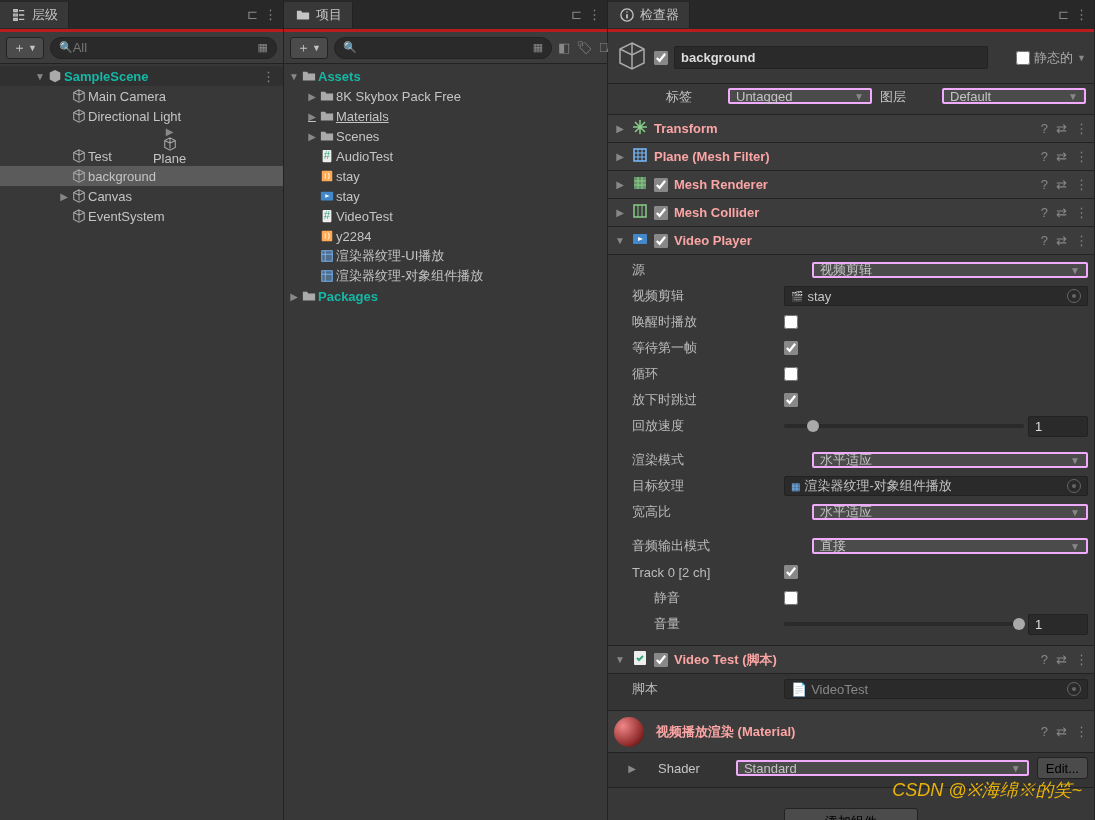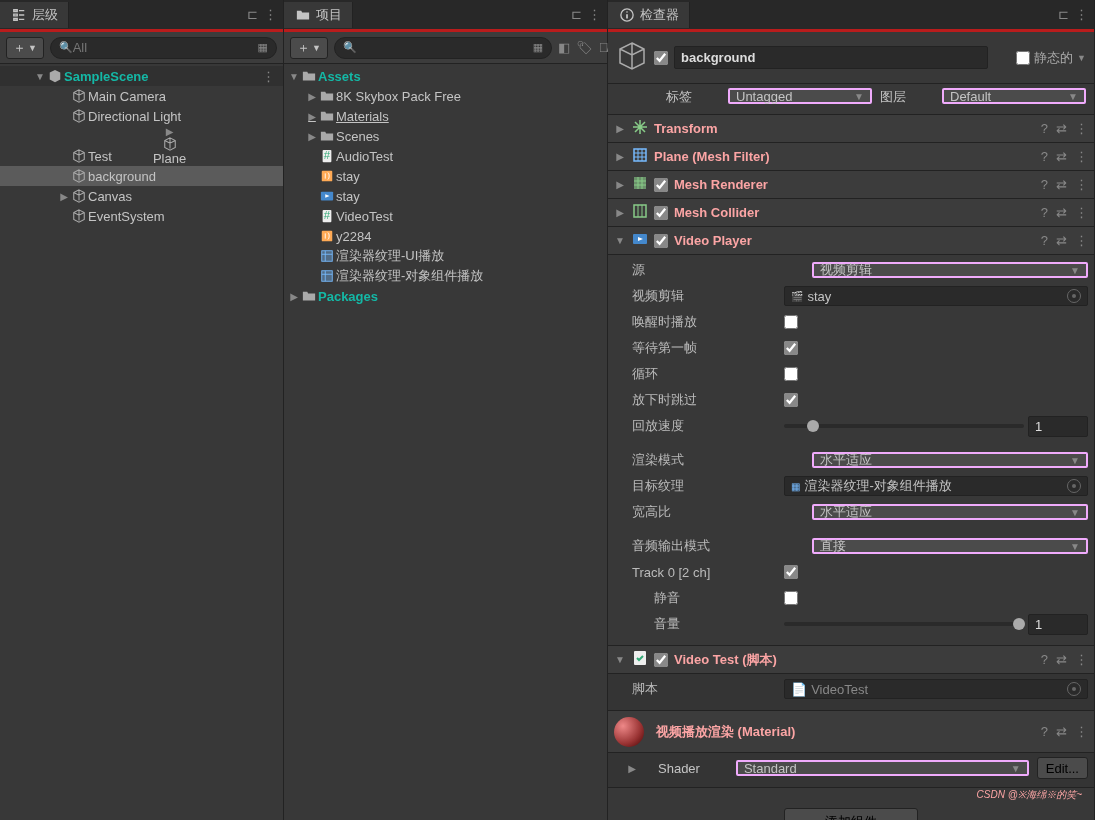--- a/index.html
+++ b/index.html
@@ -49,21 +49,21 @@
 .obj-field .dot { width: 14px; height: 14px; border: 1px solid #666; border-radius: 50%; margin-left: auto; position: relative; }
 .obj-field .dot::after { content: ""; position: absolute; width: 4px; height: 4px; background: #666; border-radius: 50%; top: 4px; left: 4px; }
 .slider { flex: 1; height: 4px; background: #2a2a2a; border-radius: 2px; position: relative; }
 .slider .thumb { position: absolute; width: 12px; height: 12px; background: #aaa; border-radius: 50%; top: -4px; transform: translateX(-50%); }
 .num-input { width: 60px; background: #2a2a2a; border: 1px solid #222; color: #ddd; padding: 2px 6px; border-radius: 2px; text-align: left; }
 .mat-sphere { width: 30px; height: 30px; border-radius: 50%; background: radial-gradient(circle at 30% 30%, #e88, #933 60%, #400); margin-right: 6px; }
 .shader-row { display: flex; align-items: center; gap: 8px; padding: 4px 6px 8px 46px; border-bottom: 1px solid #222; background: #343434; }
 .edit-btn { background: #4b4b4b; border: 1px solid #222; border-radius: 3px; padding: 2px 8px; height: 22px; }
 .add-comp { display: flex; justify-content: center; padding: 20px 0; }
 .add-comp-btn { background: #4b4b4b; border: 1px solid #222; border-radius: 3px; padding: 4px 40px; }
-.watermark { position: absolute; right: 12px; bottom: 18px; color: #fca5a5; font-style: italic; font-size: 10px; pointer-events: none; }
+.watermark { position: absolute; right: 12px; bottom: 18px; color: #eab308; font-style: italic; font-size: 18px; pointer-events: none; }
 .insp-scroll { flex: 1; overflow: auto; position: relative; }
 .count-badge { color: #ccc; font-size: 12px; }
 </style>
 </head>
 <body>
 
 <div class="panel" style="width:284px">
   <div class="tab-bar">
     <div class="tab">
       <span class="icon">

